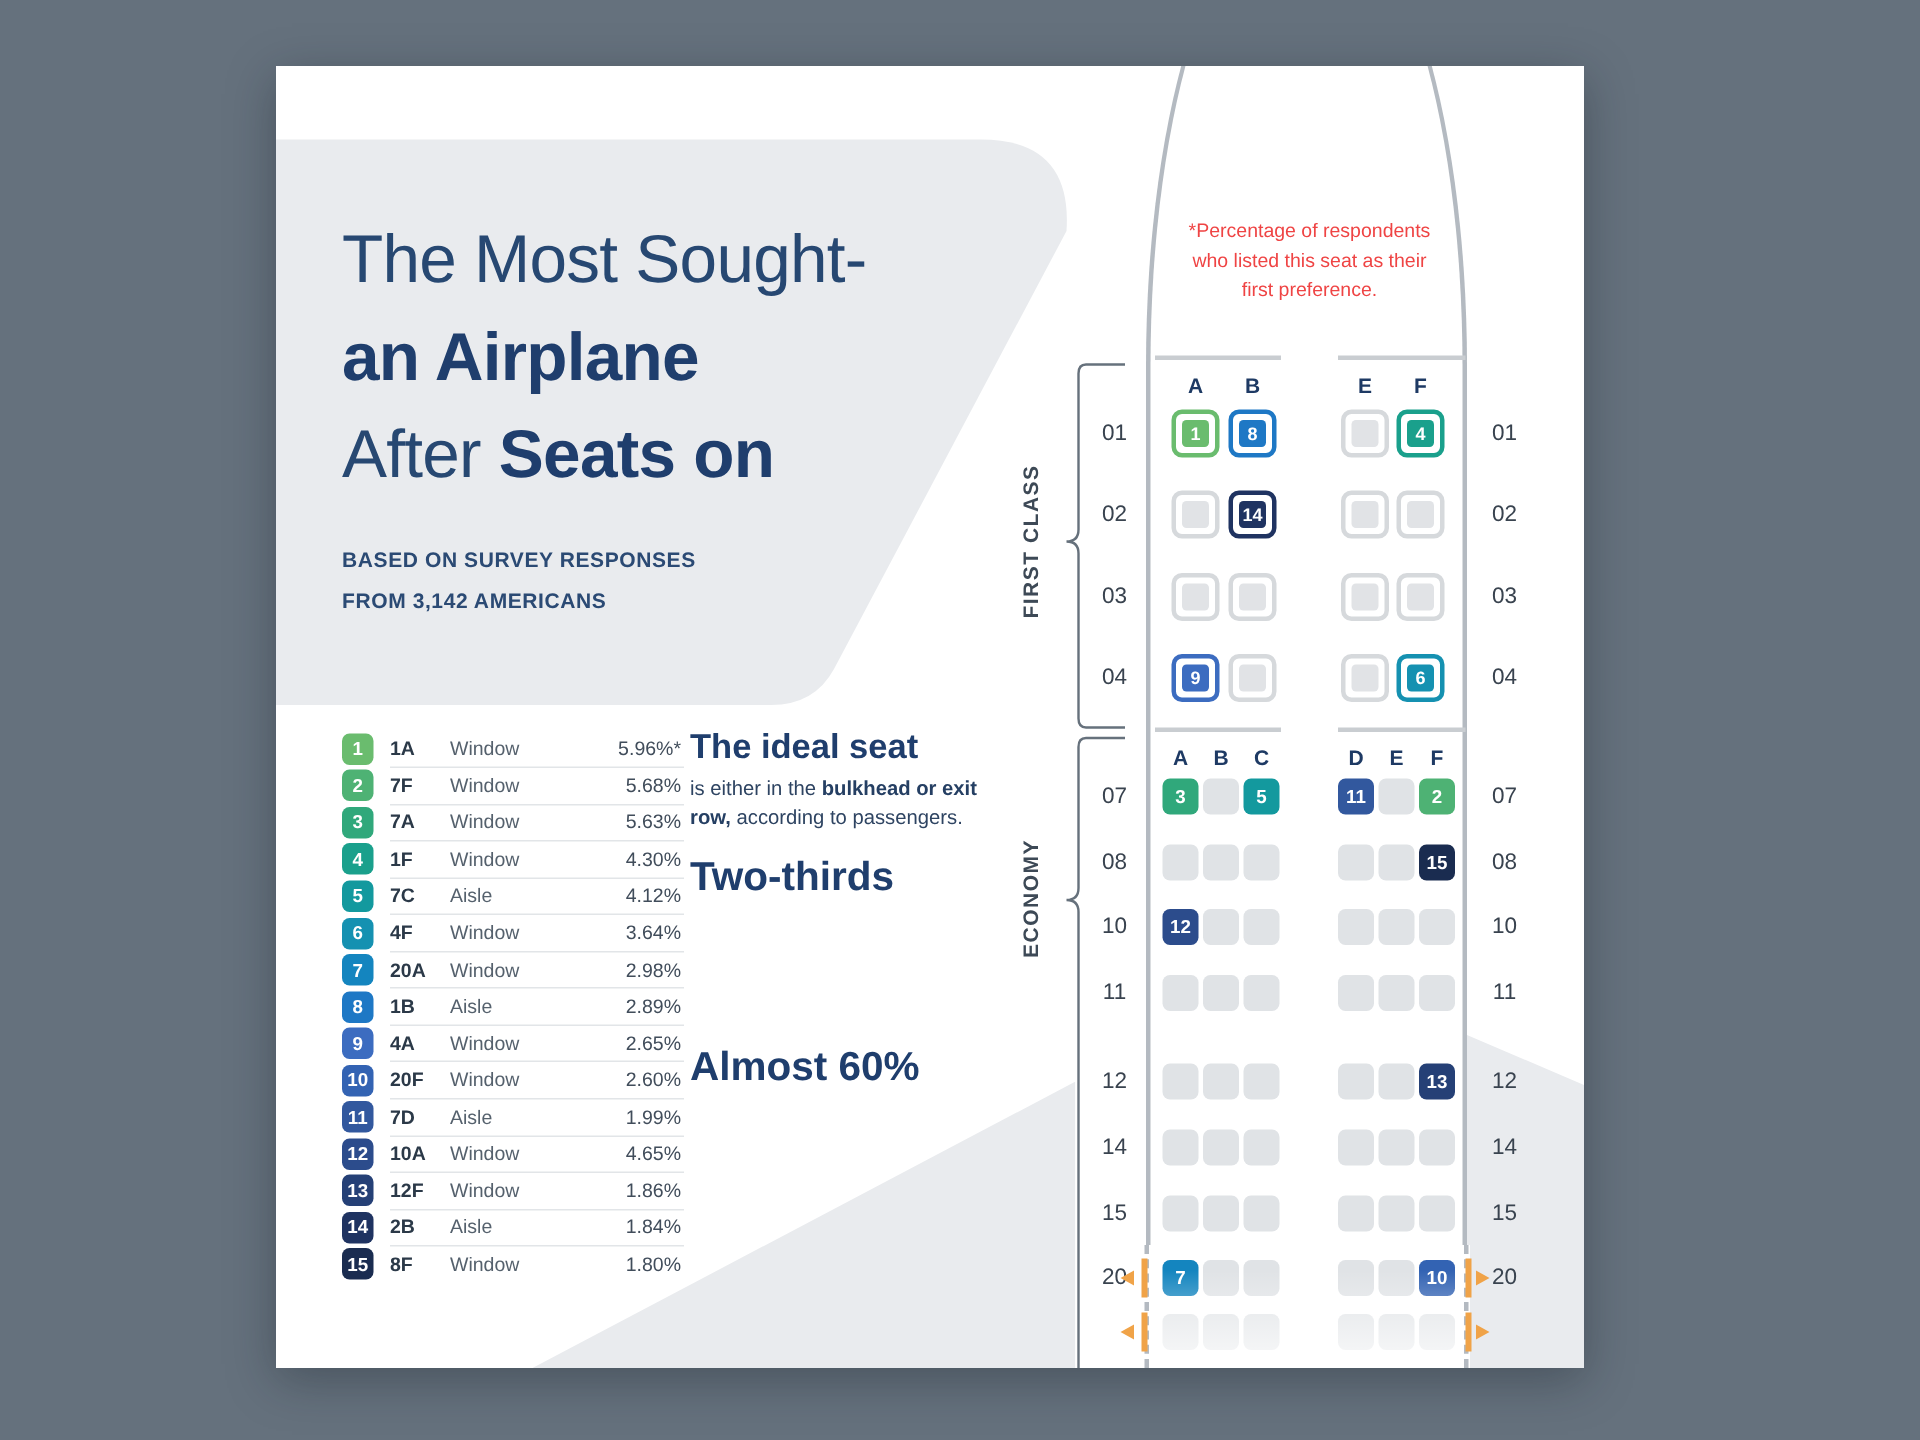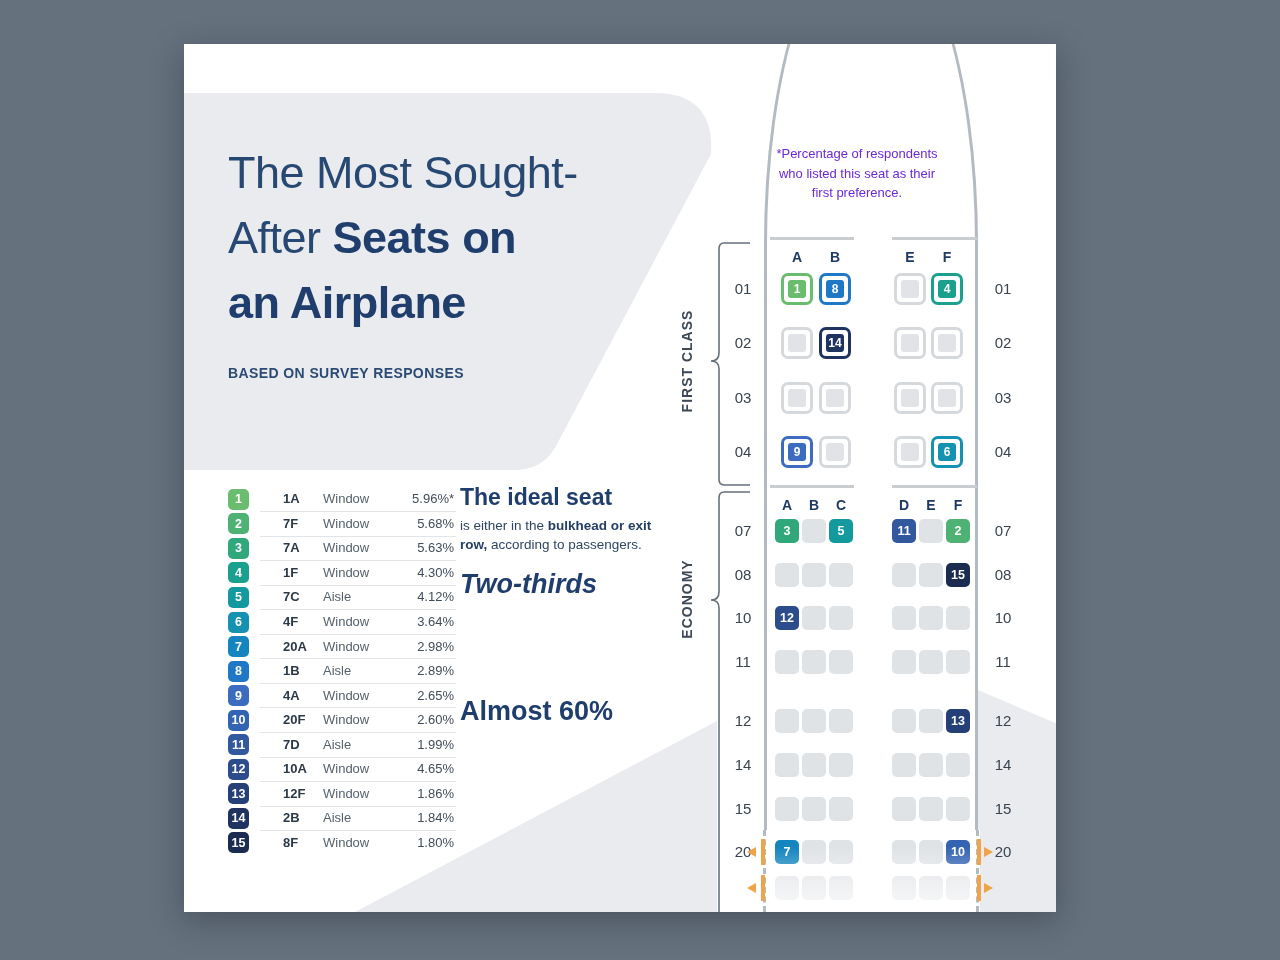--- a/index.html
+++ b/index.html
@@ -15,35 +15,35 @@
   .title b{font-weight:700;color:#1f3e6d;}
   .subtitle{left:44px;top:316px;font-size:14px;font-weight:600;color:#2b4a74;
     line-height:27px;letter-spacing:.4px;}
   
   .rank-table{left:44px;top:443px;width:228px;}
   .rrow{display:flex;align-items:center;height:24.55px;}
   .rbadge{width:21px;height:21px;border-radius:5px;color:#fff;font-size:12.5px;font-weight:700;
     display:flex;align-items:center;justify-content:center;margin-right:11px;flex:0 0 21px;}
   .rcells{flex:1;display:flex;align-items:center;height:100%;border-bottom:1px solid #e2e5e8;}
   .rrow:last-child .rcells{border-bottom:none;}
-  .rseat{width:40px;font-size:13px;font-weight:700;color:#2b3948;margin-left:23px;}
+  .rseat{width:40px;font-size:13px;font-weight:700;color:#2b3948;}
   .rtype{width:64px;font-size:13px;color:#55616d;}
   .rpct{flex:1;text-align:right;font-size:13px;color:#414d5b;padding-right:2px;}
   
   .fact{left:276px;width:208px;color:#2e4462;}
   .fact h3{margin:0 0 5px 0;color:#1f3e6d;}
   .fact .fh-sm{font-size:23px;}
   .fact .fh-lg{font-size:27px;}
   .fact p{margin:0;font-size:13.5px;line-height:19px;}
   .fact p b{color:#253f63;}
   
   .wing{background:#e9ebee;}
   .fuselage{left:580px;top:-120px;width:214px;height:1100px;background:#fff;box-sizing:border-box;
     border:3px solid #b4bac1;border-bottom:none;border-radius:107px 107px 0 0/320px 320px 0 0;}
-  .note{left:576px;top:100px;width:194px;text-align:center;font-size:13px;line-height:19.5px;color:#6d28d9;}
+  .note{left:592px;top:100px;width:194px;text-align:center;font-size:13px;line-height:19.5px;color:#ef4444;}
   .divider{height:2.5px;background:#c9cdd1;}
   .cabin-label{font-size:14px;font-weight:600;color:#3d4956;letter-spacing:1px;white-space:nowrap;
     text-align:center;transform:rotate(-90deg);}
   .rowlab{width:34px;text-align:center;font-size:15px;font-weight:500;color:#39434f;}
   .collab{width:26px;text-align:center;font-size:14px;font-weight:700;color:#1e3a64;}
   .seat-fc{width:32px;height:32px;box-sizing:border-box;border:3px solid #d6d9dc;border-radius:7px;
     background:#fff;display:flex;align-items:center;justify-content:center;}
   .seat-fc .in{width:18px;height:18px;border-radius:3px;background:#e1e3e6;display:flex;
     align-items:center;justify-content:center;font-size:12px;font-weight:700;color:#fff;}
   .seat-eco{width:24px;height:24px;border-radius:5px;background:#e0e3e6;display:flex;
@@ -65,25 +65,26 @@
 
   <svg class="abs blob-svg" width="560" height="430">
     <path d="M0,49 H470 Q531,49 527,110 L372,402 Q359,426 330,426 H0 Z" fill="#e9ebee"></path>
   </svg>
 
   <div class="abs wing" style="left:171px;top:677px;width:362px;height:191px;clip-path:polygon(100% 0,100% 100%,0 100%);"></div>
   <div class="abs wing" style="left:794px;top:646px;width:78px;height:222px;clip-path:polygon(0 0,100% 15%,100% 100%,0 100%);"></div>
 
   <div class="abs title">
     <div><span>The Most Sought-</span></div>
+    <div><b>an Airplane</b></div>
     <div><span>After </span><b>Seats on</b></div>
-    <div><b>an Airplane</b></div>
   </div>
   <div class="abs subtitle">
     <div>BASED ON SURVEY RESPONSES</div>
+    <div>FROM 3,142 AMERICANS</div>
   </div>
 
   <div class="abs rank-table" id="rank-rows">
       <div class="rrow">
         <div class="rbadge" style="background: rgb(106, 188, 110);">1</div>
         <div class="rcells">
           <div class="rseat">1A</div>
           <div class="rtype">Window</div>
           <div class="rpct">5.96%*</div>
         </div>
@@ -200,21 +201,21 @@
           <div class="rpct">1.80%</div>
         </div>
       </div>
     </div>
 
   <div id="facts">
       <div class="abs fact" style="top:440px;">
         <h3 class="fh-sm">The ideal seat</h3>
         <p><span>is either in the </span><b>bulkhead or exit row,</b><span> according to passengers.</span></p>
       </div>
-      <div class="abs fact" style="top:525px;font-style:italic;">
+      <div class="abs fact" style="top:525px;">
         <h3 class="fh-lg">Two-thirds</h3>
       </div>
       <div class="abs fact" style="top:652px;">
         <h3 class="fh-lg">Almost 60%</h3>
       </div>
     </div>
 
   <div class="abs fuselage"></div>
 
   <div class="abs note" id="plane-note">

